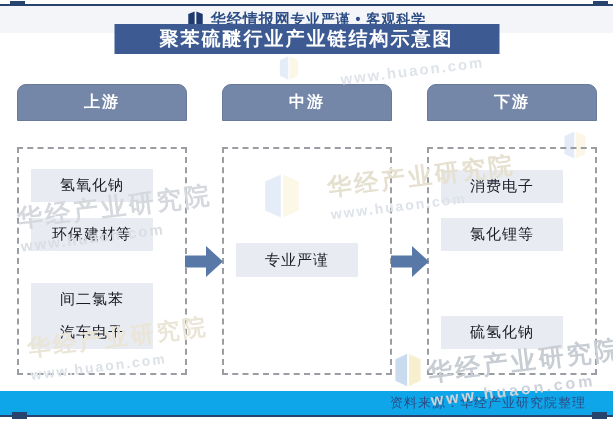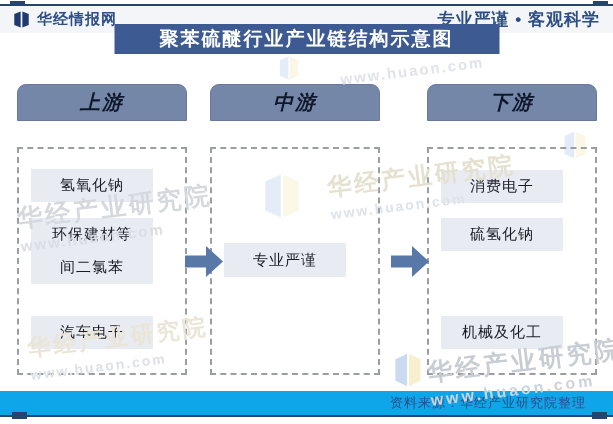--- a/index.html
+++ b/index.html
@@ -11,38 +11,38 @@
   .rule{position:absolute;left:0;width:613px;height:2px;background:#27446f;}
   .rule.top{top:4px;} .rule.bottom{top:415px;}
   .cap{position:absolute;background:#27446f;}
   .cap.tl{left:10px;top:1px;width:15px;height:6px;}
   .cap.tr{left:593px;top:1px;width:15px;height:6px;}
   .cap.bl{left:12px;top:412px;width:15px;height:7px;}
   .cap.br{left:592px;top:412px;width:15px;height:7px;}
   
   .header-strip{
     position:absolute;left:0;top:6px;width:613px;height:27px;background:#f3f5f8;
-    display:flex;align-items:center;justify-content:space-between;
+    display:flex;align-items:center;justify-content:center;
     padding:0 13px;box-sizing:border-box;
   }
   .brand{display:flex;align-items:center;gap:7px;}
   .brand-text{font-size:15px;font-weight:600;color:#2c4d85;letter-spacing:1px;}
-  .slogan{font-size:17px;font-weight:600;color:#2c4d85;letter-spacing:1px;}
+  .slogan{font-size:14px;font-weight:600;color:#2c4d85;letter-spacing:1px;}
   
   .title-bar{
     position:absolute;left:50%;transform:translateX(-50%);top:24px;width:385px;height:30px;
     background:#3d5b92;color:#ffffff;font-size:19px;font-weight:bold;letter-spacing:2px;
     display:flex;align-items:center;justify-content:center;z-index:4;
   }
   
   .col{position:absolute;top:84px;width:170px;z-index:2;}
   .col-header{
     height:37px;background:#7487a9;border:1px solid #68799b;border-radius:9px 9px 0 0;
-    color:#0f172a;font-size:20px;font-weight:bold;letter-spacing:2px;
-    display:flex;align-items:center;justify-content:center;box-sizing:border-box;font-style:italic;
+    color:#ffffff;font-size:16px;font-weight:bold;letter-spacing:2px;
+    display:flex;align-items:center;justify-content:center;box-sizing:border-box;
   }
   .col-body{
     position:absolute;left:0;top:63px;width:170px;height:228px;
     border:2px dashed #9a9da2;box-sizing:border-box;background:transparent;
   }
   .item{
     position:absolute;left:12px;width:122px;height:33px;background:#e8ebf1;
     color:#1b1b26;font-size:15px;display:flex;align-items:center;justify-content:center;
     letter-spacing:1px;z-index:3;
   }
@@ -104,38 +104,38 @@
   <svg class="wm-logo" style="left:276px;top:54px;opacity:.5" width="26" height="28" viewBox="0 0 40 40">
     <path d="M6 8 L19 2 L19 38 L6 32 Z" fill="#cbdcf1"></path>
       <path d="M34 8 L21 2 L21 38 L34 32 Z" fill="#f8efcd"></path>
   </svg>
 
   <div class="col" style="left:17px">
     <div class="col-header">上游</div>
     <div class="col-body">
       <div class="item" style="top:20px">氢氧化钠</div>
       <div class="item" style="top:69px">环保建材等</div>
-      <div class="item" style="top:102px">间二氯苯</div>
+      <div class="item" style="top:134px">间二氯苯</div>
       <div class="item" style="top:167px">汽车电子</div>
     </div>
   </div>
 
-  <div class="col" style="left:210px">
+  <div class="col" style="left:222px">
     <div class="col-header">中游</div>
     <div class="col-body">
       <div class="item" style="top:94px;height:34px">专业严谨</div>
     </div>
   </div>
 
   <div class="col" style="left:427px">
     <div class="col-header">下游</div>
     <div class="col-body">
       <div class="item" style="top:21px">消费电子</div>
-      <div class="item" style="top:69px">硫氢化钠</div>
-      <div class="item" style="top:167px">机械及化工</div>
+      <div class="item" style="top:69px">氯化锂等</div>
+      <div class="item" style="top:167px">硫氢化钠</div>
     </div>
   </div>
 
   <div class="arrow" style="left:185px">
     <svg width="38" height="31" viewBox="0 0 38 31">
         <path d="M0 9.5 L21 9.5 L21 0 L38 15.5 L21 31 L21 21.5 L0 21.5 Z" fill="#5878a8"></path>
       </svg>
   </div>
   <div class="arrow" style="left:391px">
     <svg width="38" height="31" viewBox="0 0 38 31">

